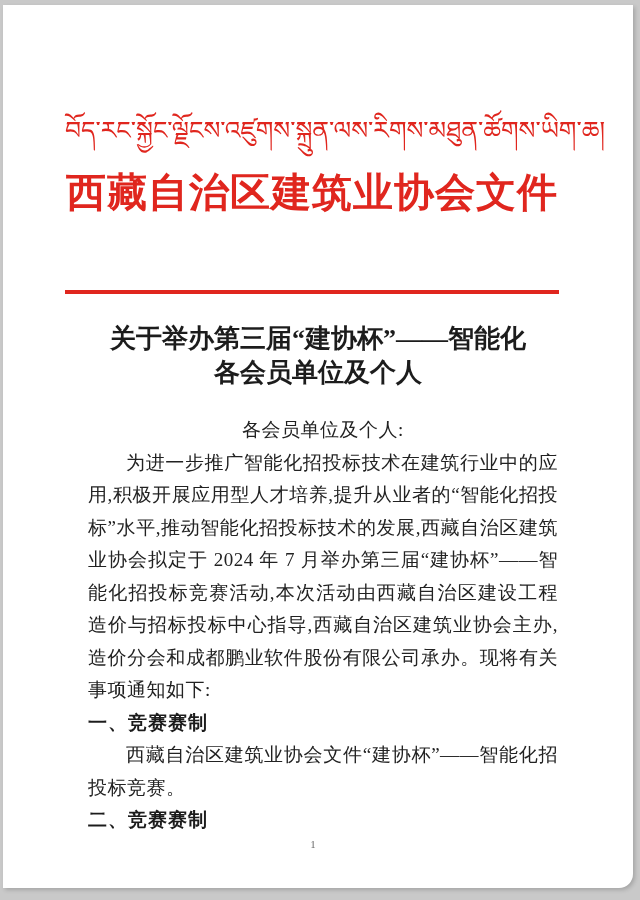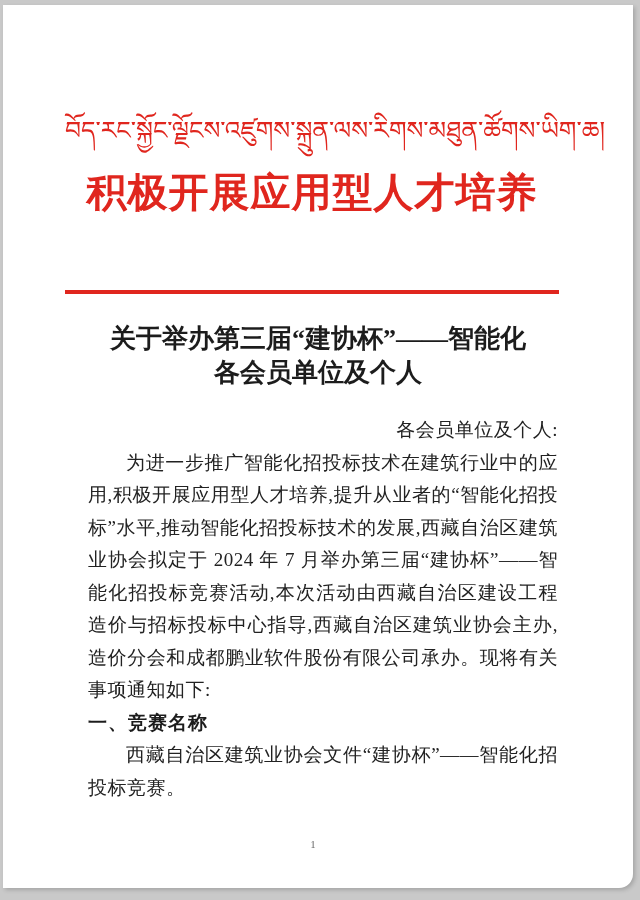--- a/index.html
+++ b/index.html
@@ -62,21 +62,21 @@
   
   .doc-body {
     margin: 24px 0 0 85px;
     width: 470px;
     font-size: 19px;
     line-height: 32.5px;
     color: #222222;
     letter-spacing: 0.5px;
   }
   .salutation {
-    text-align: right;
+    text-align: center;
   }
   .para {
     text-indent: 2em;
     text-align: justify;
   }
   .section-heading {
     font-family: "Liberation Sans", "DejaVu Sans", sans-serif;
     font-weight: bold;
     color: #1c1c1c;
     letter-spacing: 1px;
@@ -91,32 +91,33 @@
     font-family: "Liberation Serif", "DejaVu Serif", serif;
   }
 </style>
 </head>
 <body>
 
 <div class="paper">
 
   <div class="letterhead">
     <div class="tibetan-line">བོད་རང་སྐྱོང་ལྗོངས་འཛུགས་སྐྲུན་ལས་རིགས་མཐུན་ཚོགས་ཡིག་ཆ།</div>
-    <div class="org-title">积极开展应用型人才培养</div>
+    <div class="org-title">西藏自治区建筑业协会文件</div>
   </div>
 
   <div class="red-divider"></div>
 
   <div class="notice-title">
     <div>关于举办第三届“建协杯”——智能化</div>
     <div>各会员单位及个人</div>
   </div>
 
   <div class="doc-body">
     <div class="salutation">各会员单位及个人:</div>
     <div class="para">为进一步推广智能化招投标技术在建筑行业中的应用,积极开展应用型人才培养,提升从业者的“智能化招投标”水平,推动智能化招投标技术的发展,西藏自治区建筑业协会拟定于 2024 年 7 月举办第三届“建协杯”——智能化招投标竞赛活动,本次活动由西藏自治区建设工程造价与招标投标中心指导,西藏自治区建筑业协会主办,造价分会和成都鹏业软件股份有限公司承办。现将有关事项通知如下:</div>
-    <div class="section-heading">一、竞赛名称</div>
+    <div class="section-heading">一、竞赛赛制</div>
     <div class="para">西藏自治区建筑业协会文件“建协杯”——智能化招投标竞赛。</div>
+    <div class="section-heading">二、竞赛赛制</div>
   </div>
 
   <div class="page-number">1</div>
 
 </div>
 
 </body></html>

